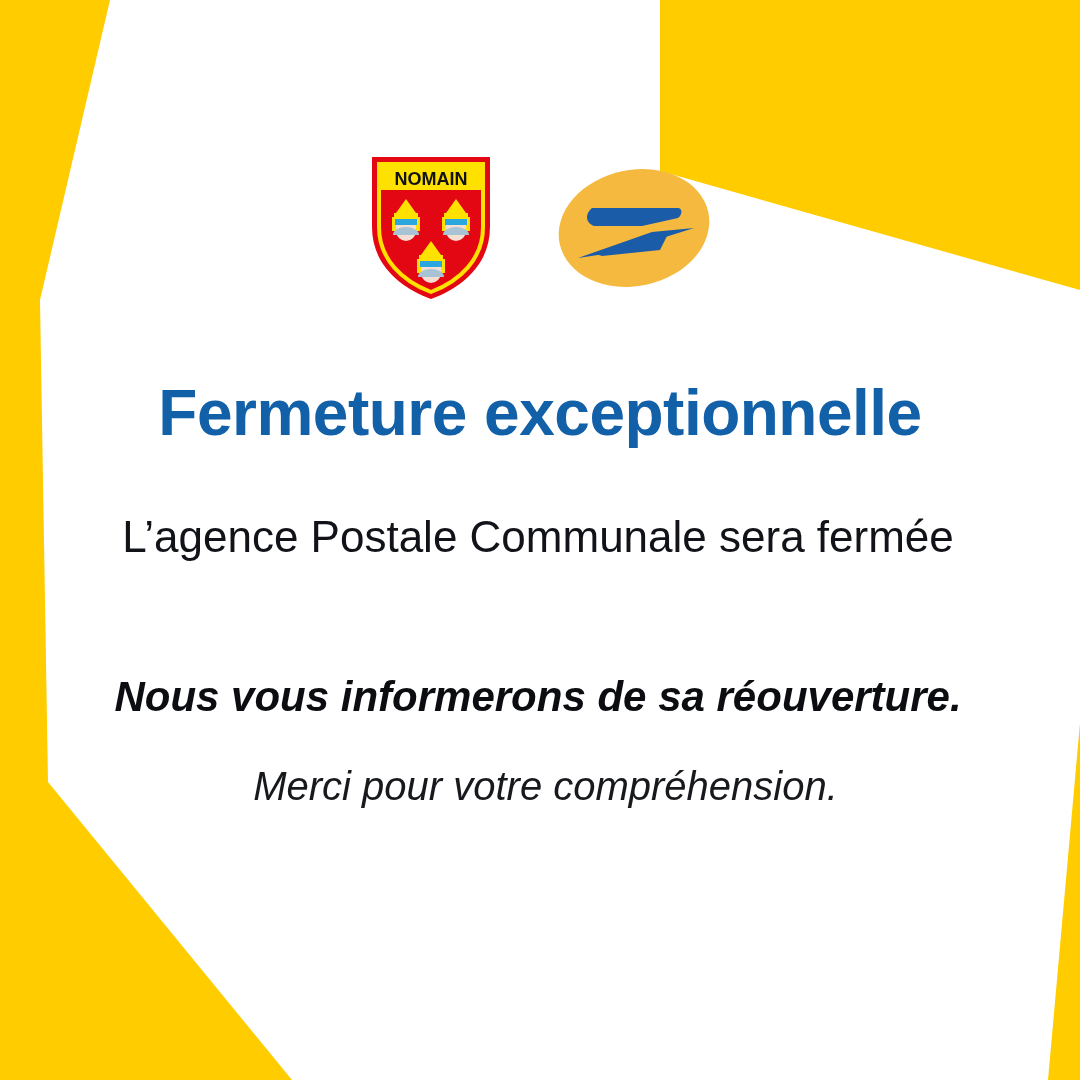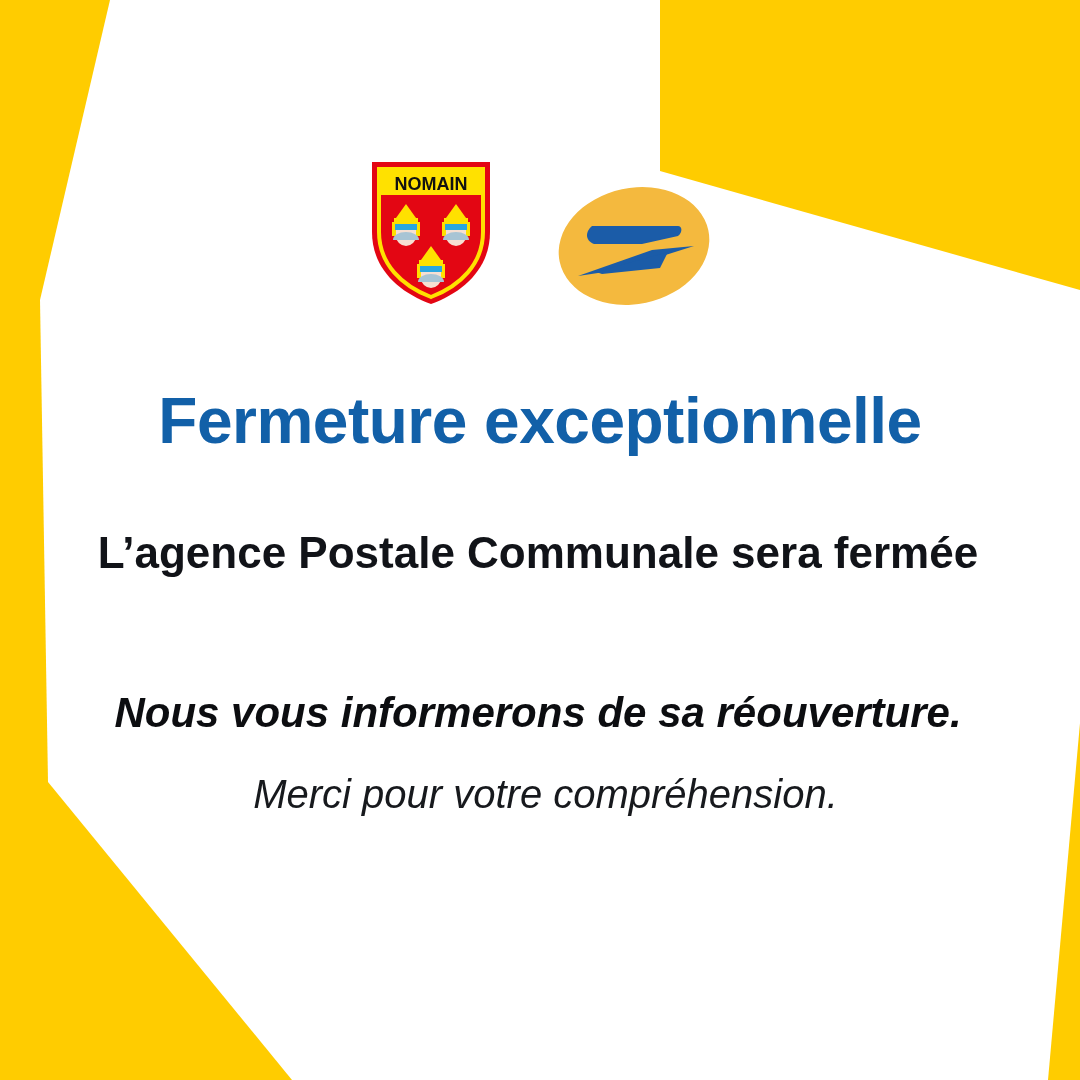--- a/index.html
+++ b/index.html
@@ -56,21 +56,21 @@
     clip-path: polygon(100% 0%, 100% 100%, 0% 59%, 0% 0%);
   }
 
   #logos {
     position: absolute;
     left: 0;
     top: 148px;
     width: 1080px;
     height: 160px;
     display: flex;
-    align-items: flex-end;
+    align-items: center;
     justify-content: center;
     gap: 62px;
   }
 
   .logo-slot {
     display: block;
     line-height: 0;
   }
 
   #content {
@@ -80,28 +80,28 @@
     width: 1080px;
     text-align: center;
   }
 
   .line-title {
     color: #1260A8;
     font-size: 64px;
     font-weight: bold;
     letter-spacing: -0.5px;
     line-height: 1.05;
-    margin: 8px;
+    margin: 0;
     padding: 0 40px;
   }
 
   .line-sub {
     color: #111318;
     font-size: 44px;
-    font-weight: bold;
+    font-weight: normal;
     line-height: 1.1;
     margin: 0;
     padding: 66px 40px 0 36px;
   }
 
   .line-date {
     color: #0C0D10;
     font-size: 48px;
     font-weight: bold;
     line-height: 1.1;
@@ -118,21 +118,21 @@
     margin: 0;
     padding: 112px 44px 0 40px;
   }
 
   .line-thanks {
     color: #17191D;
     font-size: 40px;
     font-weight: normal;
     font-style: italic;
     line-height: 1.1;
-    margin: 0;
+    margin: 8px;
     padding: 36px 29px 0 40px;
   }
 </style>
 </head>
 <body>
 
 <div id="poster">
 
   <div id="white-card"></div>
   <div id="wedge-top-right"></div>

